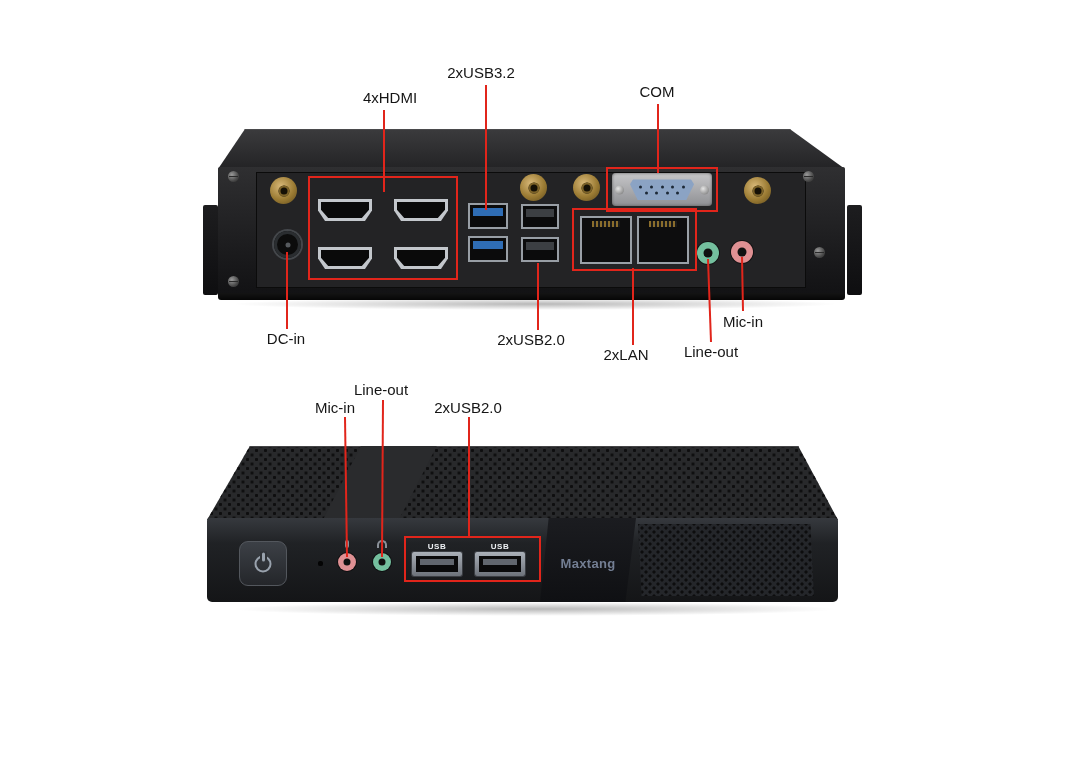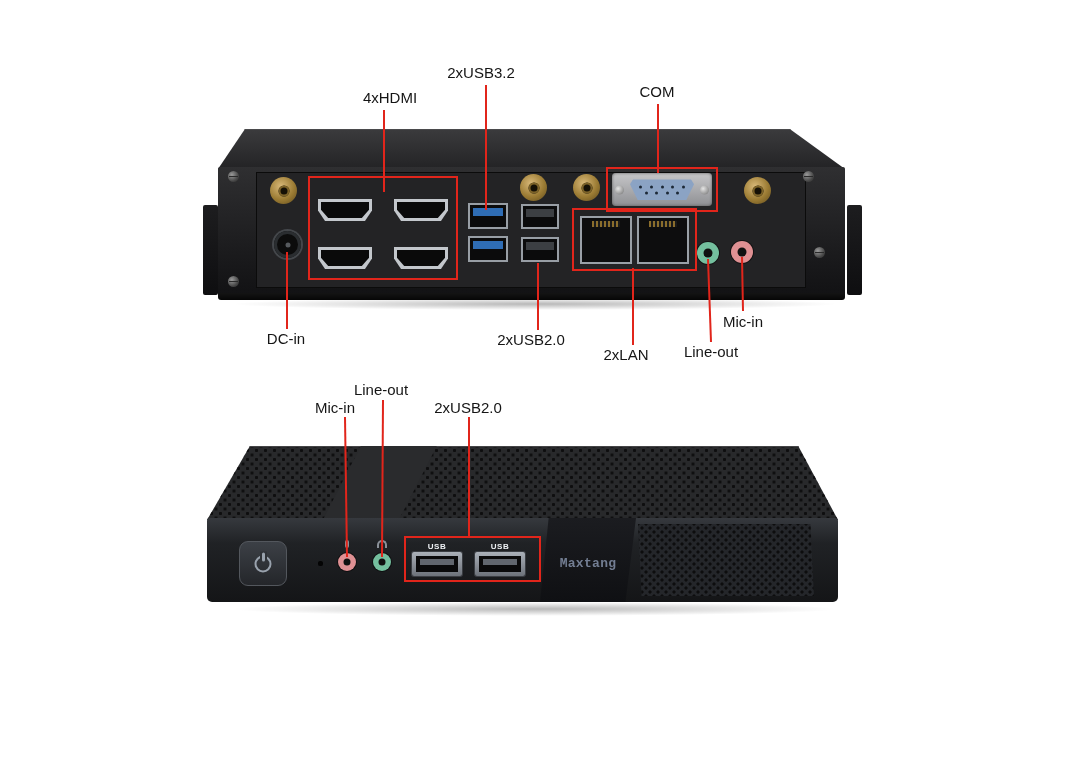--- a/index.html
+++ b/index.html
@@ -1,18 +1,18 @@
 <!DOCTYPE html>
 <html style="--annotation-color: #e1251b; --usb3-tongue: #2f6db5; --com-face: #8ba3c4; --line-out-color: #74bf9e; --mic-in-color: #df9093; --antenna-gold: #9c7c34; --logo-color: #737e93;"><head>
 <meta charset="utf-8">
 <style>
   * { box-sizing: border-box; margin: 0; padding: 0; }
   body { background: #ffffff; font-family: "Liberation Sans", sans-serif; }
   .stage { position: relative; width: 1080px; height: 773px; background: #ffffff; overflow: hidden; }
-  .abs { position: absolute; font-family: Liberation Mono, monospace; }
+  .abs { position: absolute; }
 
   
   .lbl { position: absolute; width: 120px; text-align: center; font-size: 15px; color: #151515; z-index: 10; }
   .redbox { position: absolute; border: 2px solid var(--annotation-color, #e1251b); z-index: 9; }
   .leaders { position: absolute; left: 0; top: 0; z-index: 8; }
   .leader { stroke: var(--annotation-color, #e1251b); stroke-width: 2; }
 
   
   .rear-top { left: 218px; top: 129px; width: 627px; height: 40px; z-index: 1;
     background: linear-gradient(180deg, #3b3b3d, #232325);

